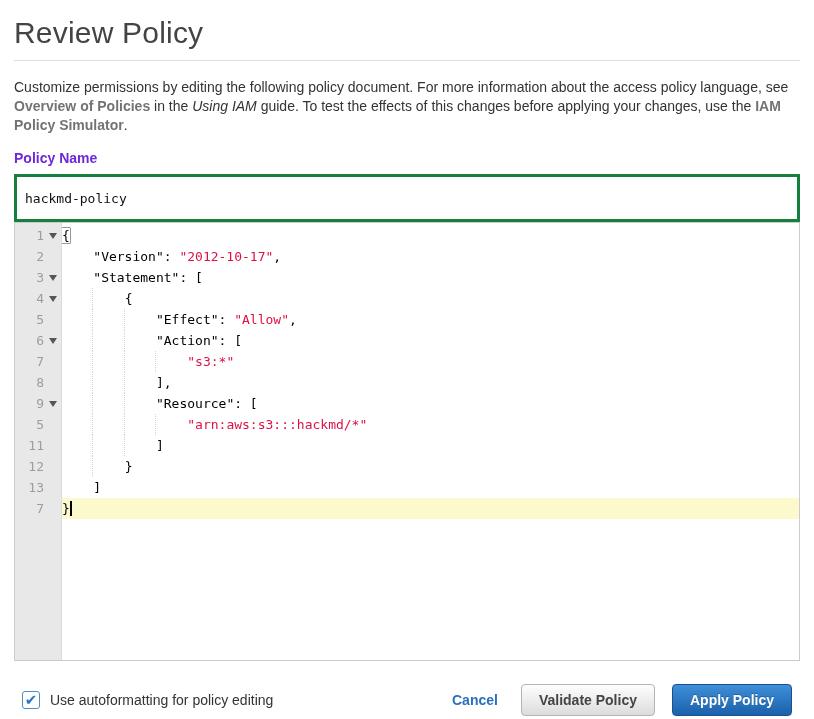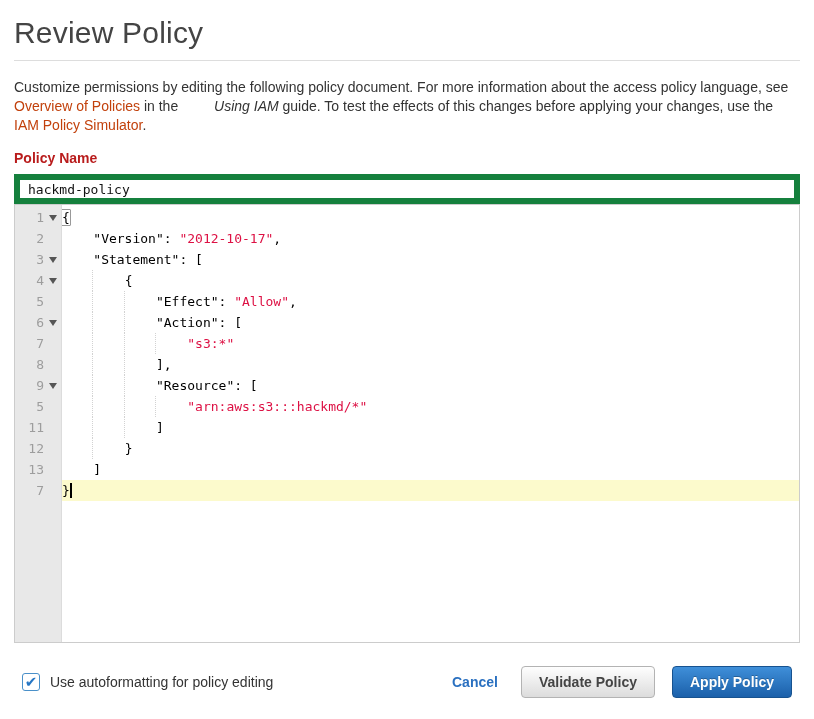--- a/index.html
+++ b/index.html
@@ -16,33 +16,33 @@
     font-size:30px;font-weight:500;color:#444;
     margin:16px 0 10px 0;letter-spacing:.2px;
   }
   .rule{border:none;border-top:1px solid #ddd;margin:0;}
 
   
   .intro{
     font-size:14px;line-height:19px;color:#333;
     margin:17px 0 0 0;
   }
-  .intro a{color:#c2410c;text-decoration:none;cursor:pointer;}
-  .intro .em{font-style:italic;margin-left:32px;}
+  .intro a{color:#737373;text-decoration:none;cursor:pointer;font-weight:bold;}
+  .intro .em{font-style:italic;}
 
   
   .field-label{
-    font-size:14px;font-weight:bold;color:#b91c1c;
+    font-size:14px;font-weight:bold;color:#6d28d9;
     margin:15px 0 8px 0;
   }
 
   
   .name-input{
-    width:100%;box-sizing:border-box;height:30px;
-    border:6px solid #15803d;border-radius:0;
+    width:100%;box-sizing:border-box;height:48px;
+    border:3px solid #15803d;border-radius:0;
     font-family:"DejaVu Sans Mono","Liberation Mono",monospace;
     font-size:13px;color:#111;padding:0 8px;outline:none;background:#fff;
   }
 
   
   .editor{
     position:relative;height:437px;border:1px solid #ccc;
     background:#fff;overflow:hidden;display:flex;
     font-family:"DejaVu Sans Mono","Liberation Mono",monospace;
     font-size:13px;

